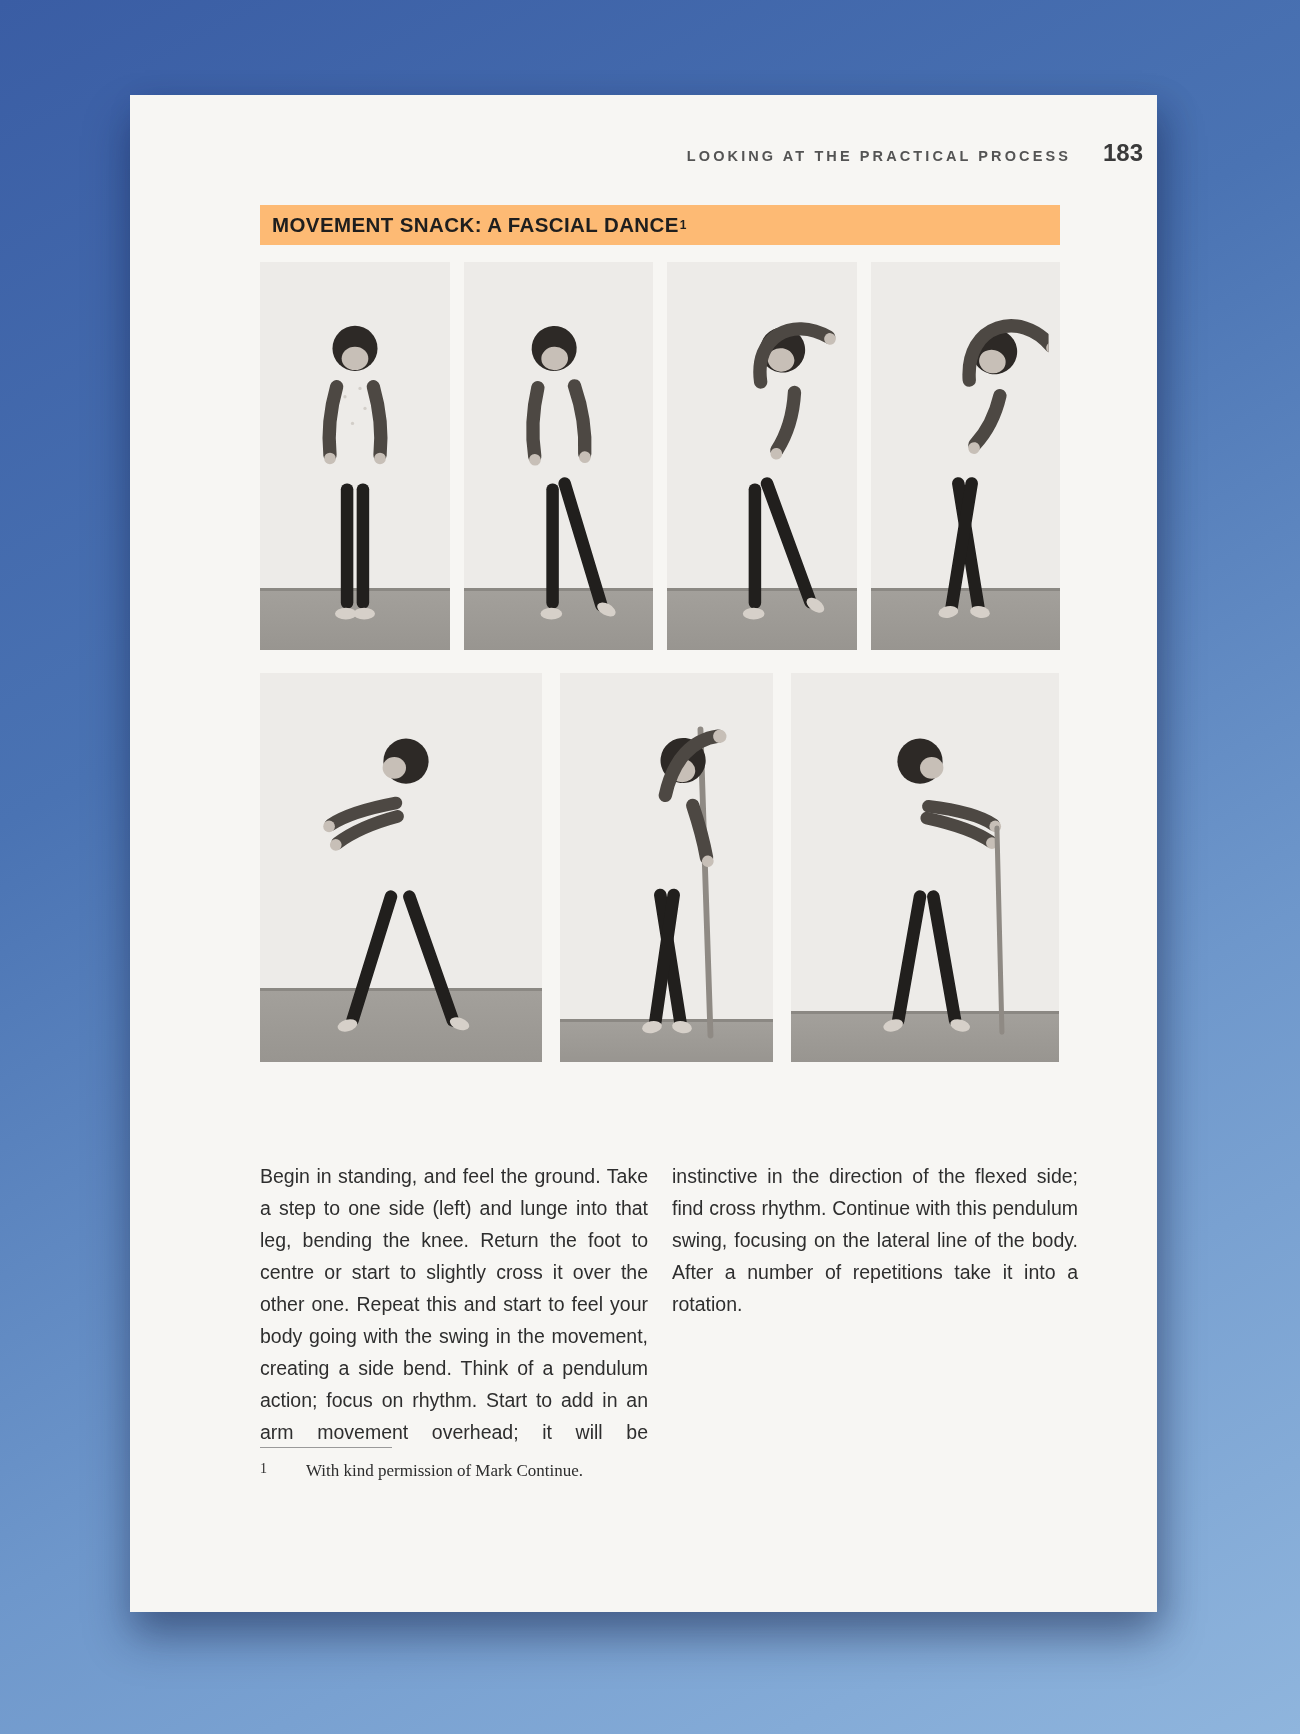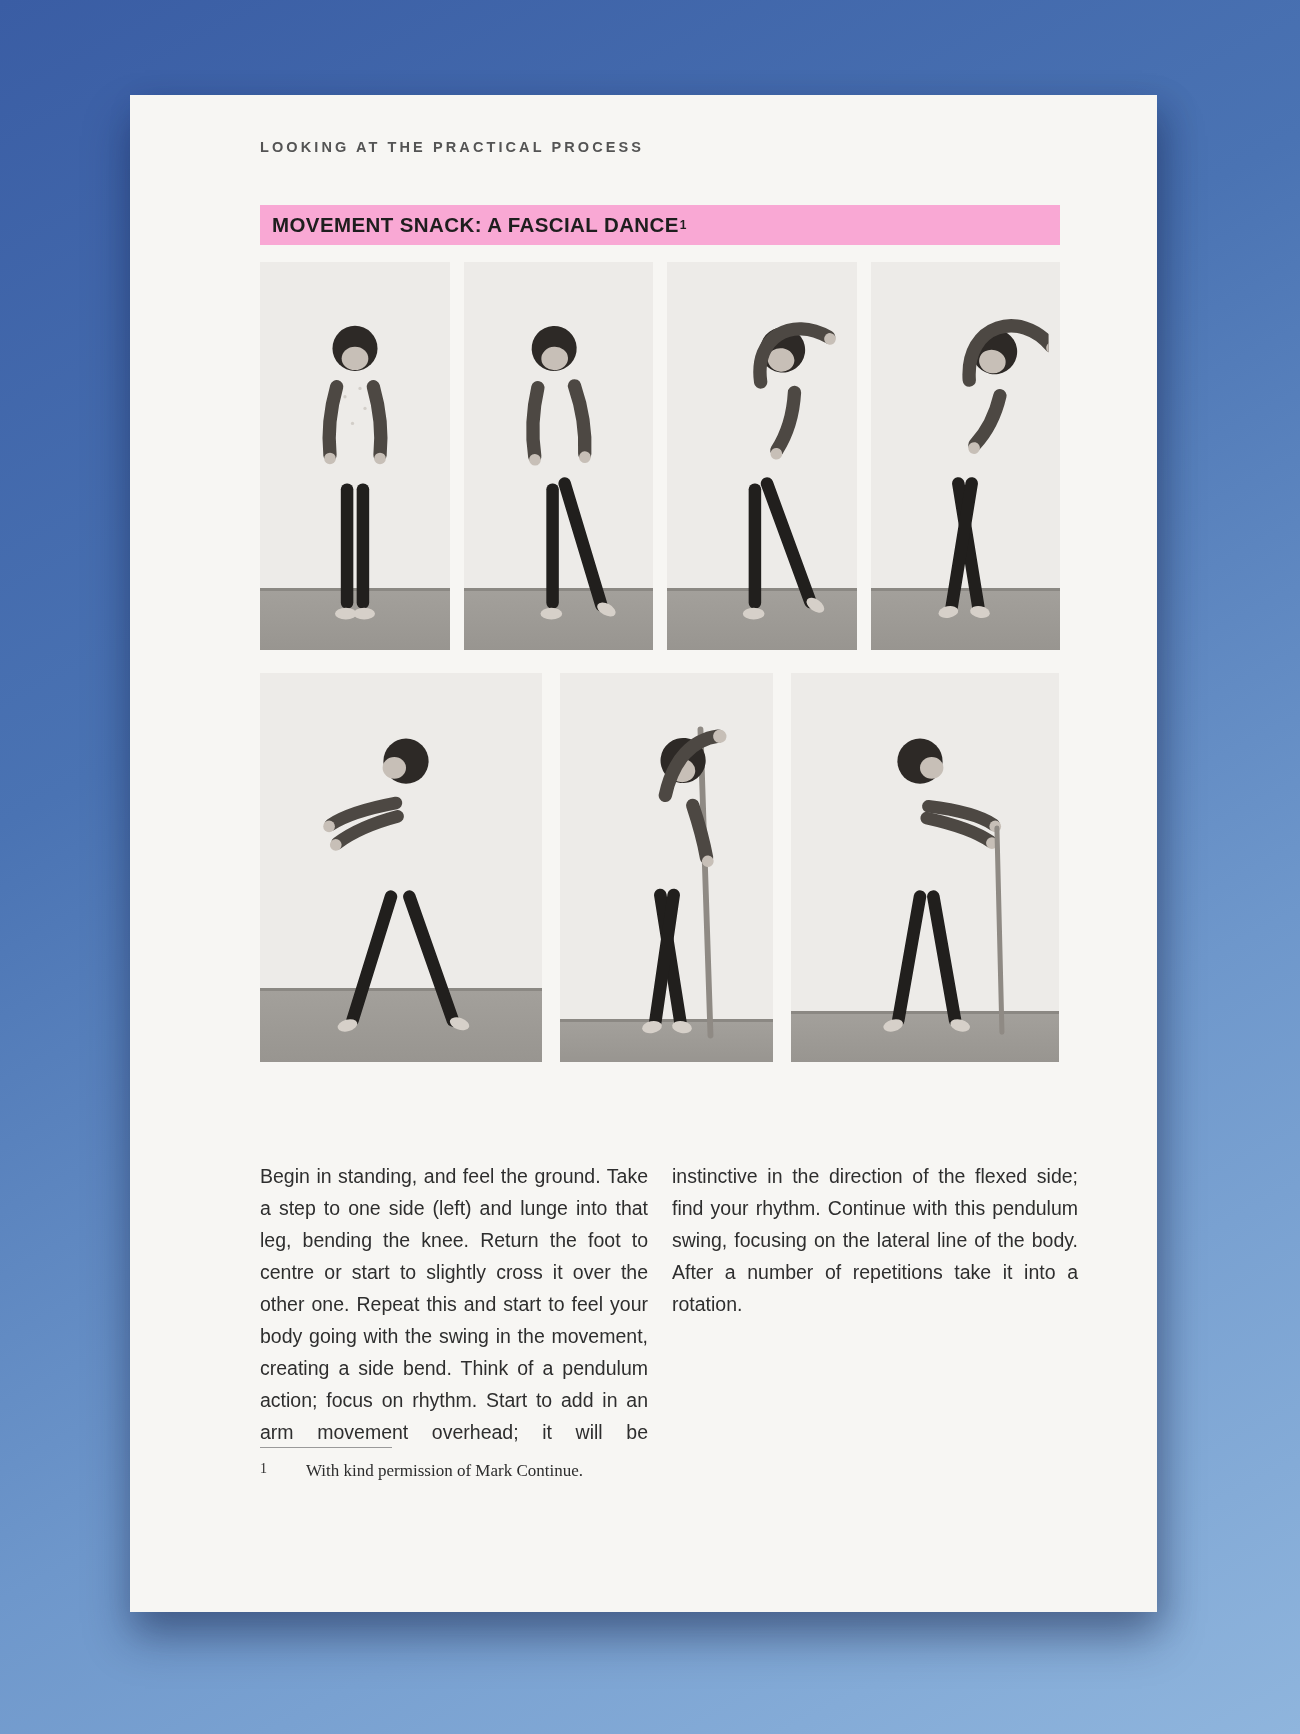--- a/index.html
+++ b/index.html
@@ -2,25 +2,25 @@
 <html><head>
 <meta charset="utf-8">
 <style>
   html,body{margin:0;padding:0;}
   body{font-family:"Liberation Sans",sans-serif;}
   .scene{position:relative;width:1300px;height:1734px;overflow:hidden;
     background:linear-gradient(152deg,#3a5da4 0%,#4a73b3 34%,#6e97cb 66%,#8fb5dd 100%);}
   .page{position:absolute;left:130px;top:95px;width:1027px;height:1517px;background:#f7f6f3;
     box-shadow:0 26px 42px rgba(12,24,60,.38),10px 10px 30px rgba(12,24,60,.18);}
   
-  .running-head{position:absolute;top:44px;left:130px;right:14px;display:flex;justify-content:flex-end;align-items:baseline;gap:49px;flex-direction:column;}
+  .running-head{position:absolute;top:44px;left:130px;right:14px;display:flex;justify-content:flex-end;align-items:baseline;gap:32px;}
   .running-title{font-size:14.5px;font-weight:700;letter-spacing:3.1px;color:#545454;}
   .folio{font-size:24px;font-weight:600;color:#3a3a3a;}
   
-  .title-bar{position:absolute;top:110px;left:130px;width:800px;height:40px;background:#f9a8d4;
+  .title-bar{position:absolute;top:110px;left:130px;width:800px;height:40px;background:#fdba74;
     display:flex;align-items:center;padding-left:12px;box-sizing:border-box;
     font-size:20.5px;font-weight:600;letter-spacing:.4px;color:#1e1e1e;}
   .title-bar sup{font-size:12px;font-weight:600;margin-left:1px;}
   
   .photo-row{position:absolute;left:130px;width:800px;display:flex;}
   .row1{top:167px;height:388px;gap:14px;}
   .row2{top:578px;height:389px;gap:18px;}
   .row1 .photo{flex:1 1 0;}
   .photo{position:relative;--floor:16%;--wall:#edebe8;
     background:linear-gradient(to bottom,
@@ -204,21 +204,21 @@
           <ellipse cx="142" cy="370" rx="12" ry="7" fill="#d6d0c9" transform="rotate(15 142 370)"></ellipse>
         </svg>
       </div>
     </div>
 
     <div class="body-text">
       <div class="col1">
         <p class="just-last">Begin in standing, and feel the ground. Take a step to one side (left) and lunge into that leg, bending the knee. Return the foot to centre or start to slightly cross it over the other one. Repeat this and start to feel your body going with the swing in the movement, creating a side bend. Think of a pendulum action; focus on rhythm. Start to add in an arm movement overhead; it will be</p>
       </div>
       <div class="col2">
-        <p>instinctive in the direction of the flexed side; find your rhythm. Continue with this pendulum swing, focusing on the lateral line of the body. After a number of repetitions take it into a rotation.</p>
+        <p>instinctive in the direction of the flexed side; find cross rhythm. Continue with this pendulum swing, focusing on the lateral line of the body. After a number of repetitions take it into a rotation.</p>
       </div>
     </div>
 
     <div class="footnote">
       <div class="fn-rule"></div>
       <div class="fn-line">
         <span class="fn-marker">1</span>
         <span>With kind permission of Mark Continue.</span>
       </div>
     </div>

